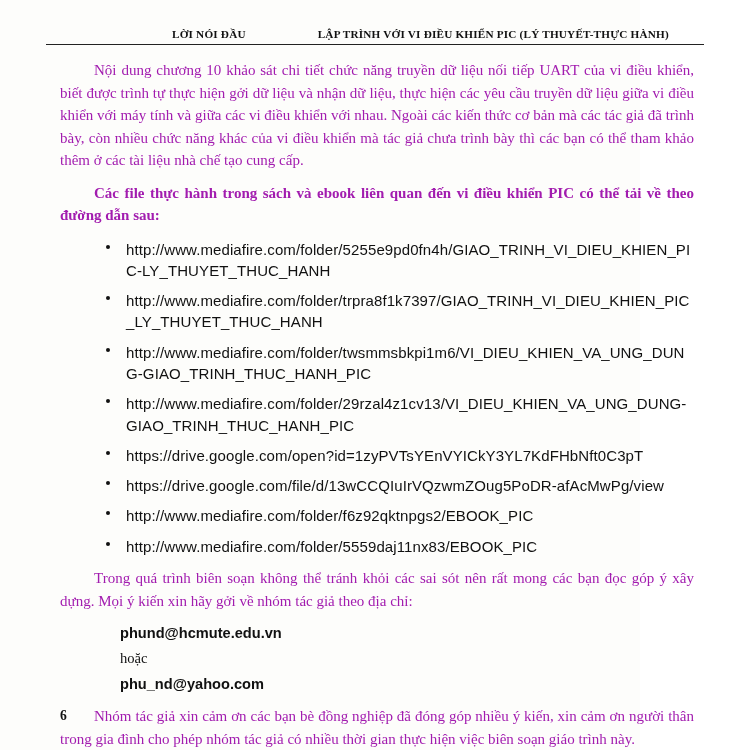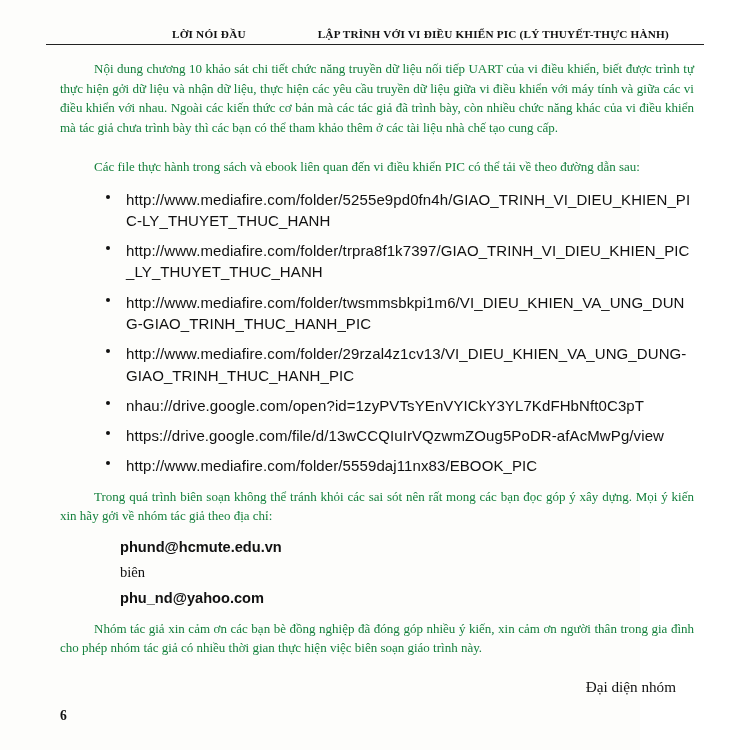--- a/index.html
+++ b/index.html
@@ -56,26 +56,27 @@
     margin: 3px 0 14px 0;
     width: 100%;
   }
   .body {
     padding: 0 10px 0 14px;
   }
   p.para {
     margin: 0 0 0 0;
     text-align: justify;
     text-indent: 34px;
-    font-size: 13px;
+    font-size: 15px;
     line-height: 1.5;
-    color: #15803d;
+    color: #a21caf;
   }
   p.para + p.para {
-    margin-top: 20px;
+    margin-top: 10px;
+    font-weight: bold;
   }
   ul.links {
     list-style: none;
     margin: 12px 0 10px 0;
     padding: 0 0 0 44px;
   }
   ul.links li {
     position: relative;
     font-family: "Liberation Sans", sans-serif;
     font-size: 15px;
@@ -149,30 +150,31 @@
     <div class="body">
 
       <p class="para">Nội dung chương 10 khảo sát chi tiết chức năng truyền dữ liệu nối tiếp UART của vi điều khiển, biết được trình tự thực hiện gởi dữ liệu và nhận dữ liệu, thực hiện các yêu cầu truyền dữ liệu giữa vi điều khiển với máy tính và giữa các vi điều khiển với nhau. Ngoài các kiến thức cơ bản mà các tác giả đã trình bày, còn nhiều chức năng khác của vi điều khiển mà tác giả chưa trình bày thì các bạn có thể tham khảo thêm ở các tài liệu nhà chế tạo cung cấp.</p>
       <p class="para">Các file thực hành trong sách và ebook liên quan đến vi điều khiển PIC có thể tải về theo đường dẫn sau:</p>
 
       <ul class="links">
         <li>http://www.mediafire.com/folder/5255e9pd0fn4h/GIAO_TRINH_VI_DIEU_KHIEN_PIC-LY_THUYET_THUC_HANH</li>
         <li>http://www.mediafire.com/folder/trpra8f1k7397/GIAO_TRINH_VI_DIEU_KHIEN_PIC_LY_THUYET_THUC_HANH</li>
         <li>http://www.mediafire.com/folder/twsmmsbkpi1m6/VI_DIEU_KHIEN_VA_UNG_DUNG-GIAO_TRINH_THUC_HANH_PIC</li>
         <li>http://www.mediafire.com/folder/29rzal4z1cv13/VI_DIEU_KHIEN_VA_UNG_DUNG-GIAO_TRINH_THUC_HANH_PIC</li>
-        <li>nhau://drive.google.com/open?id=1zyPVTsYEnVYICkY3YL7KdFHbNft0C3pT</li>
+        <li>https://drive.google.com/open?id=1zyPVTsYEnVYICkY3YL7KdFHbNft0C3pT</li>
         <li>https://drive.google.com/file/d/13wCCQIuIrVQzwmZOug5PoDR-afAcMwPg/view</li>
+        <li>http://www.mediafire.com/folder/f6z92qktnpgs2/EBOOK_PIC</li>
         <li>http://www.mediafire.com/folder/5559daj11nx83/EBOOK_PIC</li>
       </ul>
 
       <p class="para">Trong quá trình biên soạn không thể tránh khỏi các sai sót nên rất mong các bạn đọc góp ý xây dựng. Mọi ý kiến xin hãy gởi về nhóm tác giả theo địa chỉ:</p>
 
       <div class="email-block">
         <div class="eline">phund@hcmute.edu.vn</div>
-        <div class="hoac">biên</div>
+        <div class="hoac">hoặc</div>
         <div class="eline">phu_nd@yahoo.com</div>
       </div>
 
       <div class="spacer-small"></div>
 
       <p class="para">Nhóm tác giả xin cảm ơn các bạn bè đồng nghiệp đã đóng góp nhiều ý kiến, xin cảm ơn người thân trong gia đình cho phép nhóm tác giả có nhiều thời gian thực hiện việc biên soạn giáo trình này.</p>
 
       <div class="signature">
         <div class="role">Đại diện nhóm</div>
 

